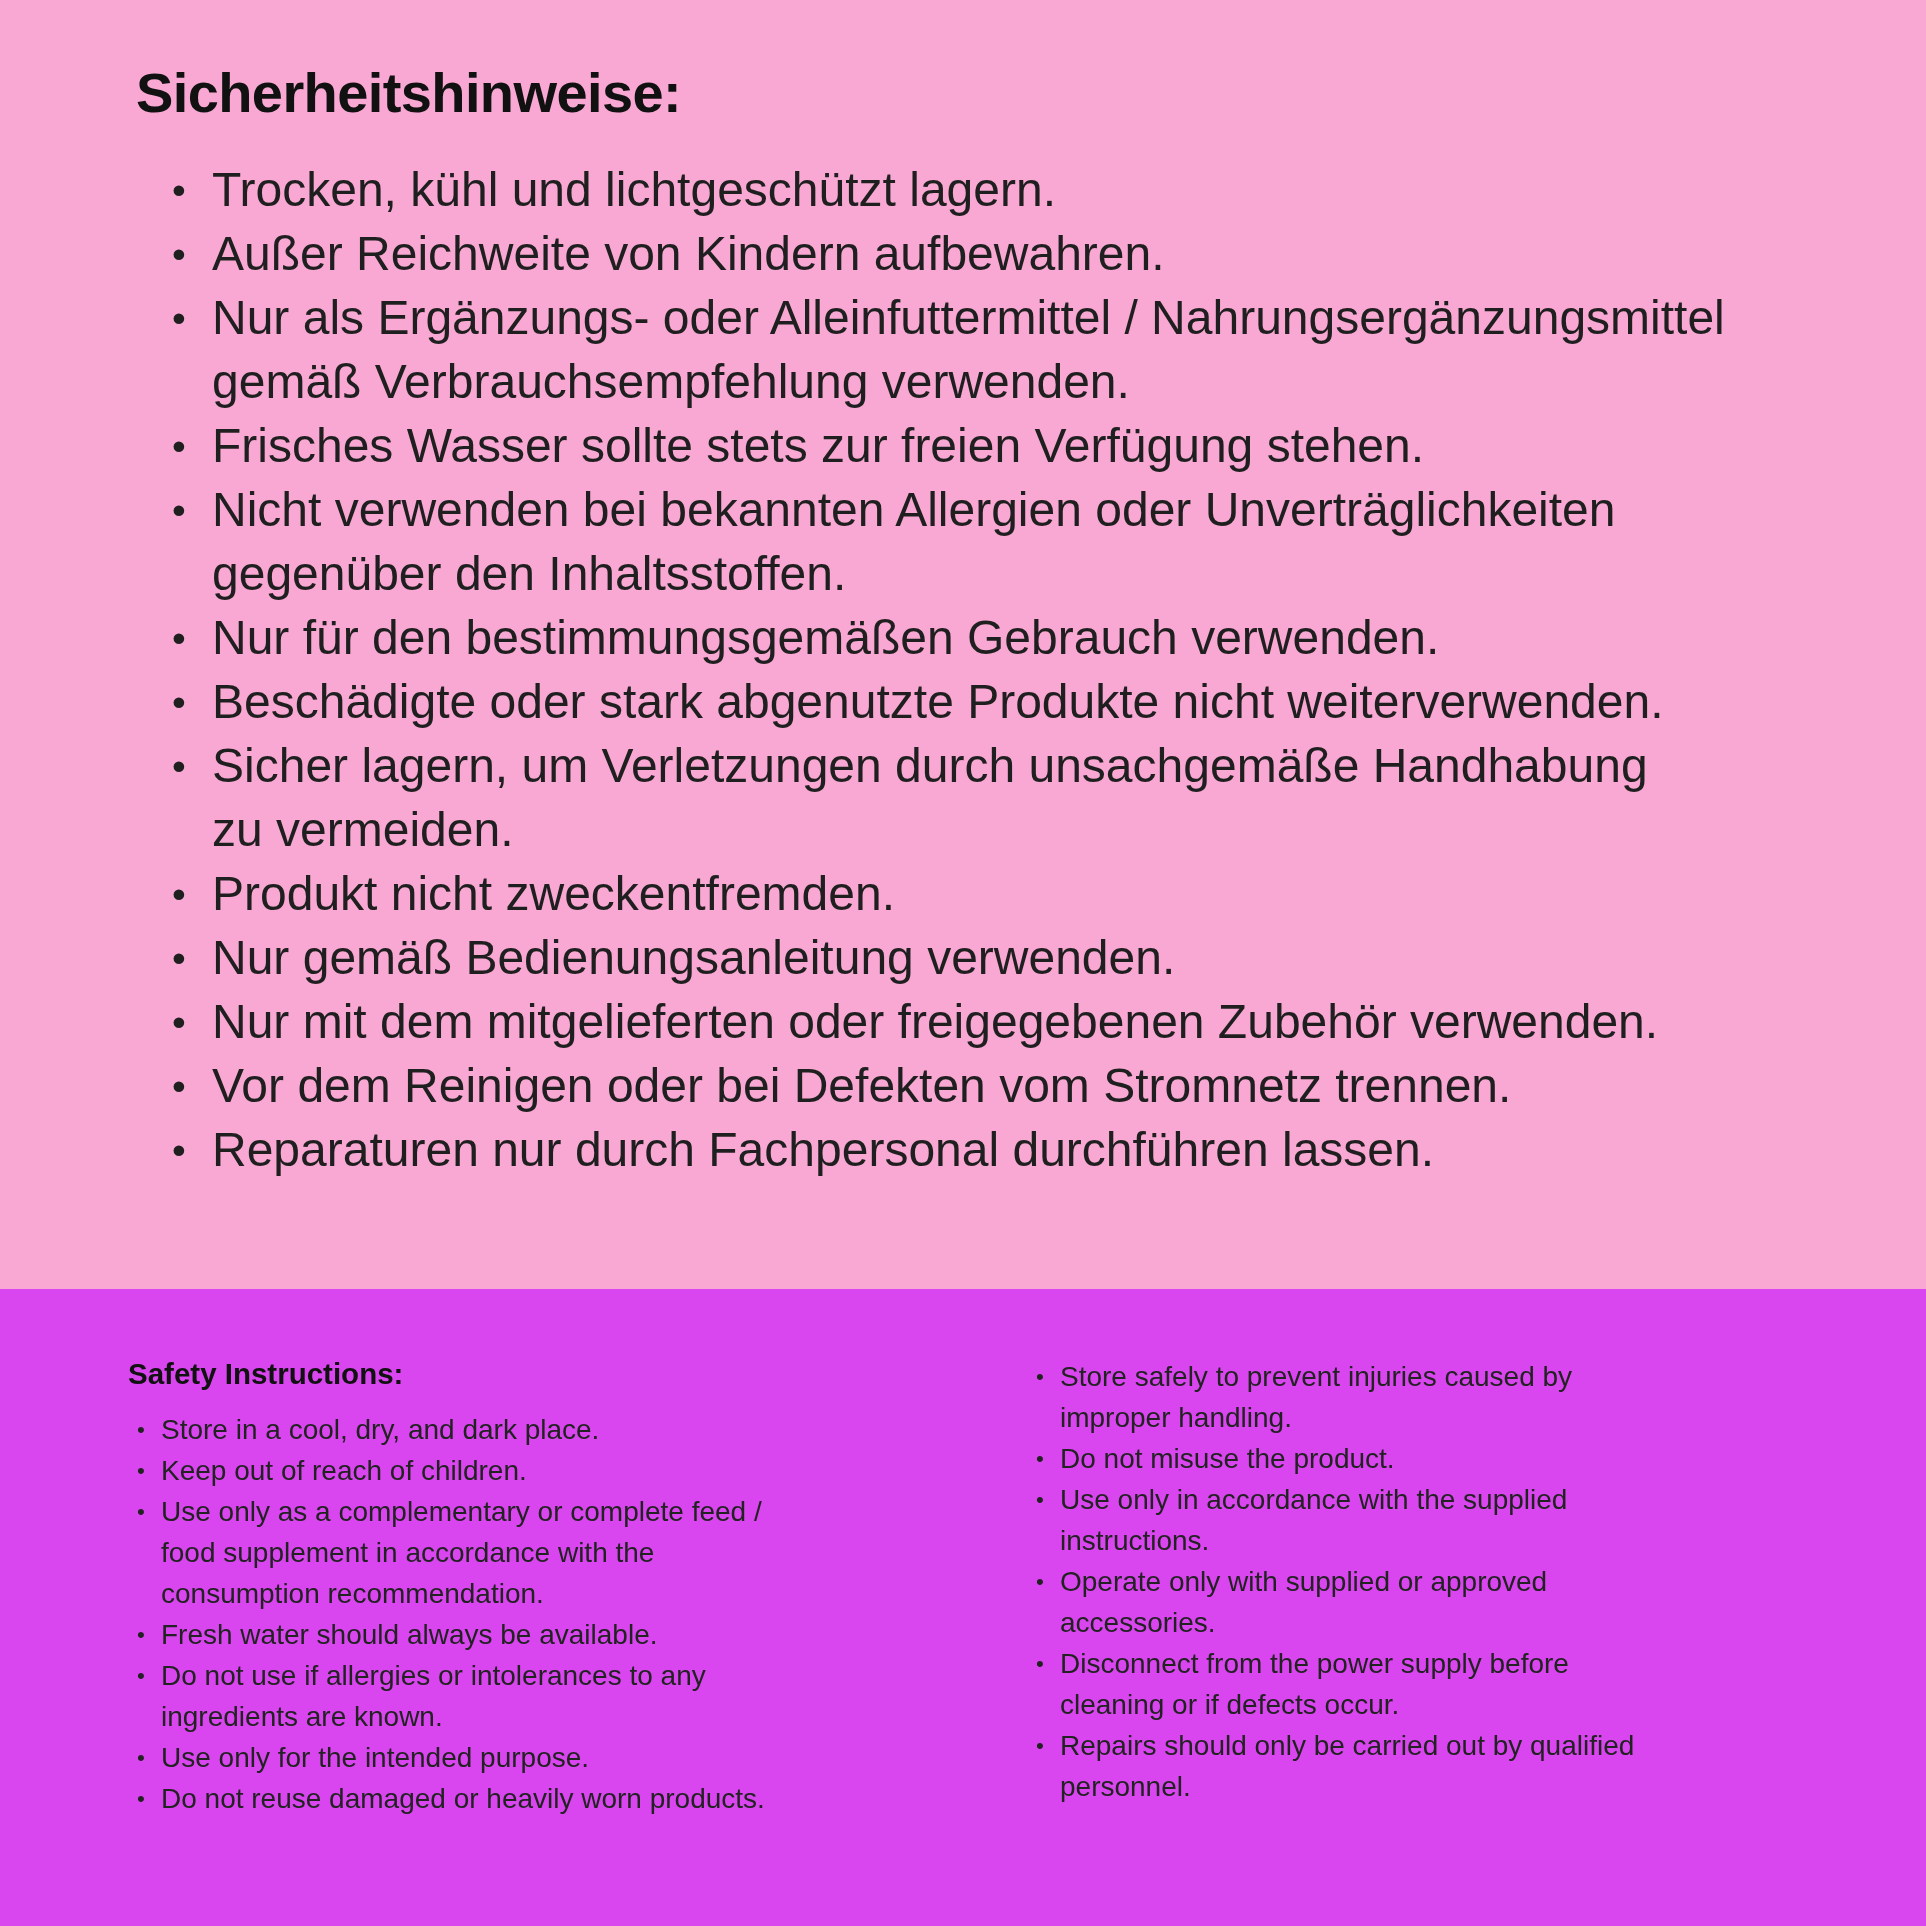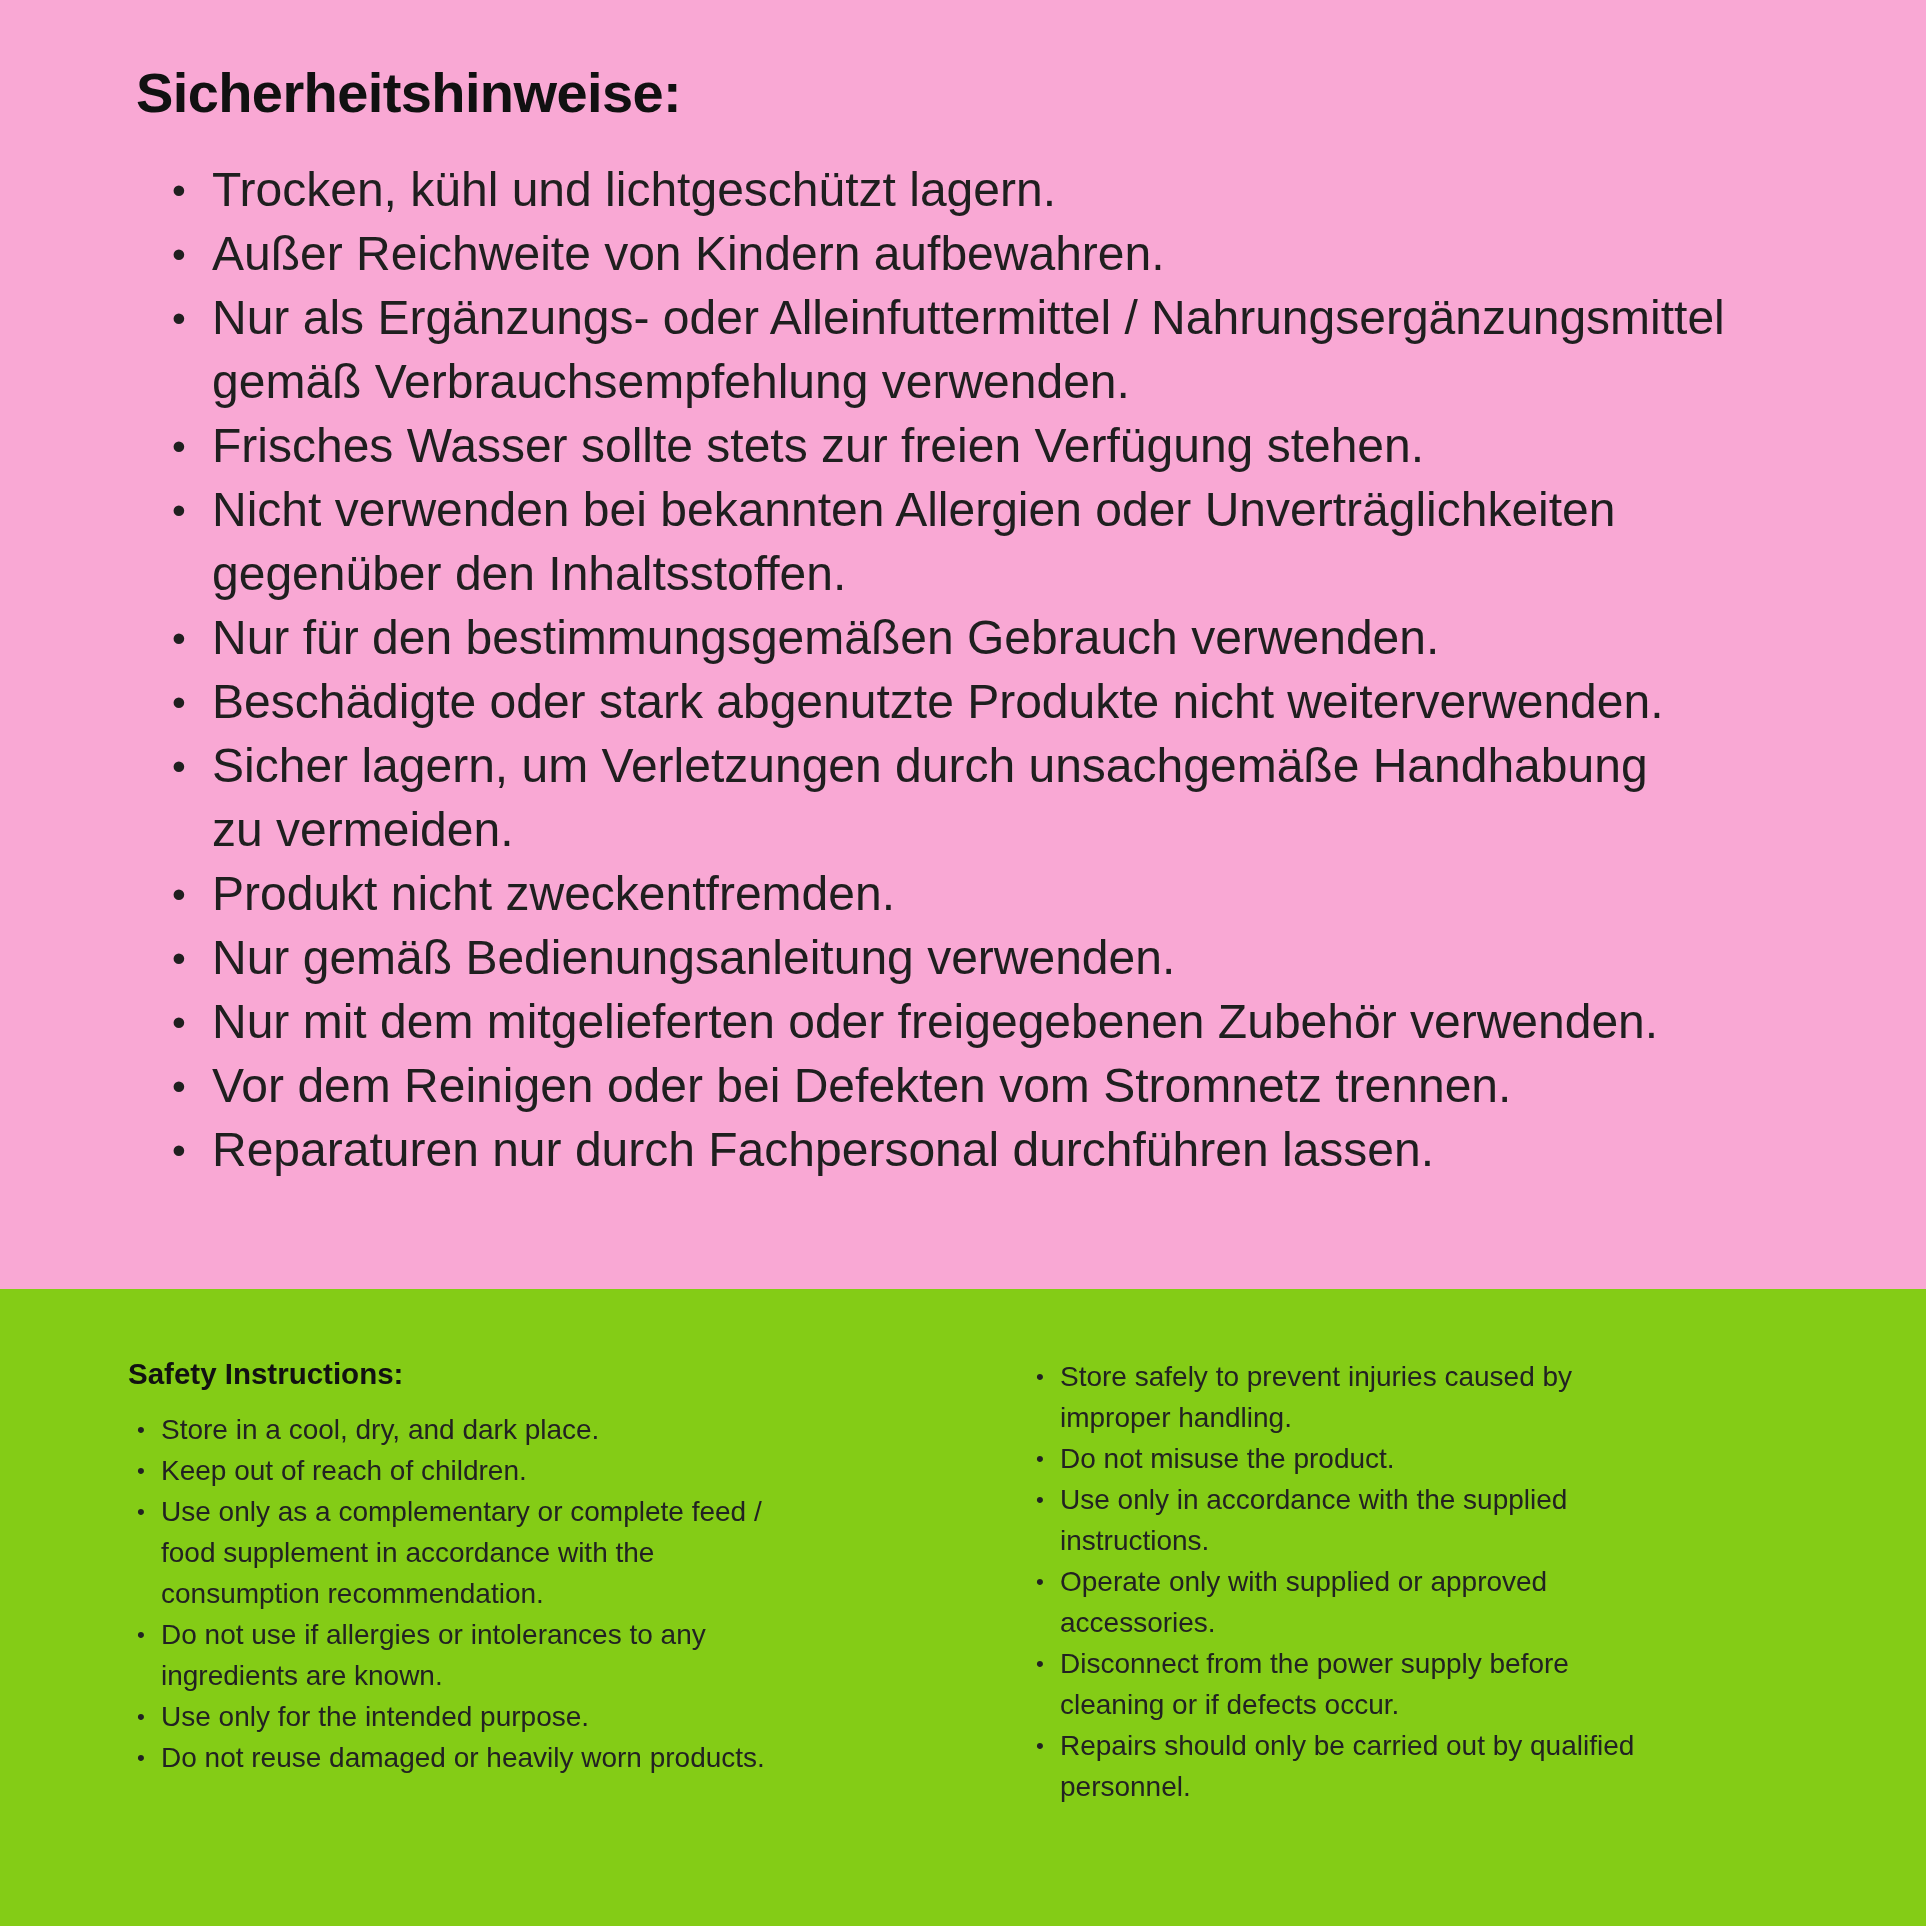--- a/index.html
+++ b/index.html
@@ -49,21 +49,21 @@
     left: 36px;
     top: 0;
     font-size: 0.82em;
   }
 
   
   .en-section {
     box-sizing: border-box;
     height: 638px;
     padding: 67px 83px 0 128px;
-    background: #84cc16;
+    background: #d946ef;
     display: flex;
   }
   .en-col-left {
     flex: none;
     width: 899px;
   }
   .en-col-right {
     flex: 1;
   }
   .en-title {
@@ -121,20 +121,21 @@
 
 <section class="en-section">
   <div class="en-col-left">
     <h2 class="en-title">Safety Instructions:</h2>
     <ul class="en-list">
       <li>Store in a cool, dry, and dark place.</li>
       <li>Keep out of reach of children.</li>
       <li>Use only as a complementary or complete feed /
 food supplement in accordance with the
 consumption recommendation.</li>
+      <li>Fresh water should always be available.</li>
       <li>Do not use if allergies or intolerances to any
 ingredients are known.</li>
       <li>Use only for the intended purpose.</li>
       <li>Do not reuse damaged or heavily worn products.</li>
     </ul>
   </div>
   <div class="en-col-right">
     <ul class="en-list">
       <li>Store safely to prevent injuries caused by
 improper handling.</li>

